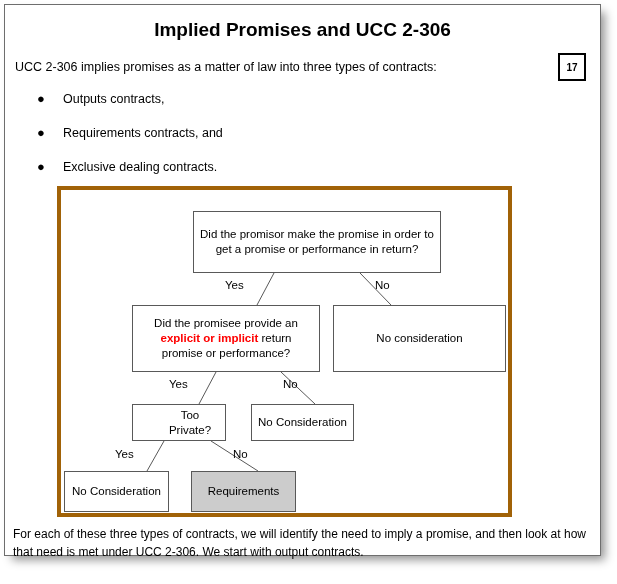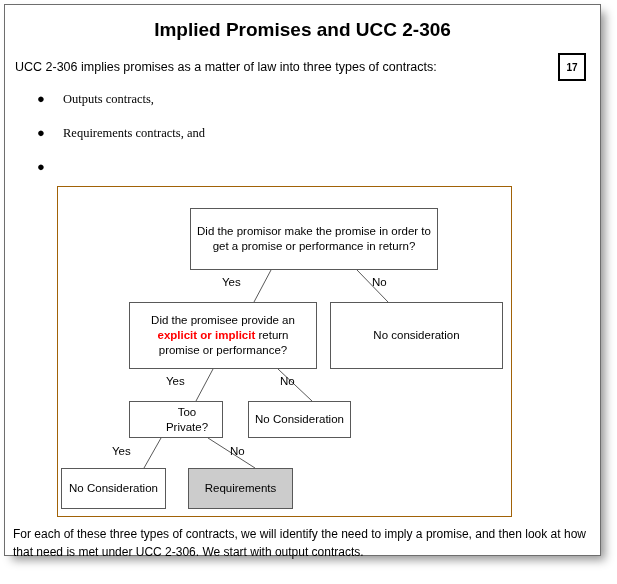--- a/index.html
+++ b/index.html
@@ -85,31 +85,30 @@
     font-size: 13px;
     line-height: 16px;
     color: #000000;
   }
   .bullet-text {
     font-size: 12.5px;
     line-height: 16px;
     color: #000000;
     padding-left: 8px;
     white-space: nowrap;
-    font-family: Liberation Serif, serif;
   }
 
   
   #flowchart {
     position: absolute;
     left: 52px;
     top: 181px;
     width: 455px;
     height: 331px;
-    border: 1px solid #a16207;
+    border: 4px solid #a16207;
     box-sizing: border-box;
     background: #ffffff;
   }
   #flowchart-svg {
     position: absolute;
     left: 0;
     top: 0;
     width: 455px;
     height: 331px;
   }
@@ -186,20 +185,21 @@
     <div class="bullet-row">
       <span class="bullet-dot">●</span>
       <span class="bullet-text">Outputs contracts,</span>
     </div>
     <div class="bullet-row">
       <span class="bullet-dot">●</span>
       <span class="bullet-text">Requirements contracts, and</span>
     </div>
     <div class="bullet-row">
       <span class="bullet-dot">●</span>
+      <span class="bullet-text">Exclusive dealing contracts.</span>
     </div>
   </div>
 
   <div id="flowchart">
 
     <svg id="flowchart-svg" viewBox="0 0 455 331">
 
       <line x1="213" y1="83" x2="196" y2="115" stroke="#595959" stroke-width="1"></line>
       <line x1="299" y1="83" x2="330" y2="115" stroke="#595959" stroke-width="1"></line>
 

